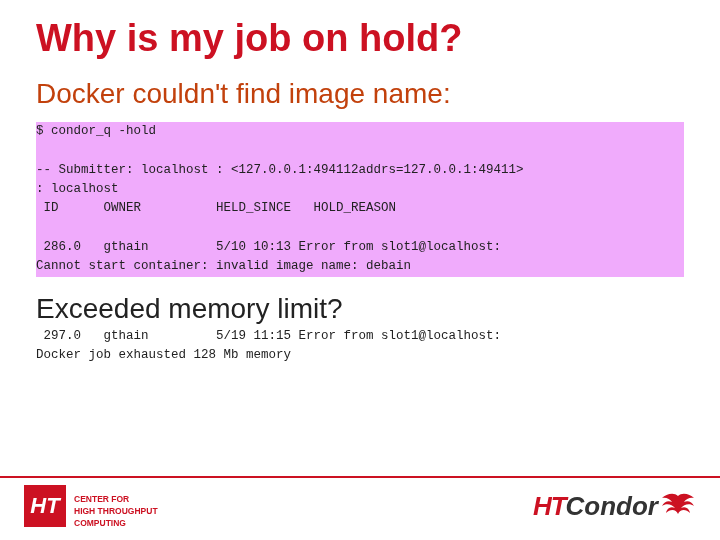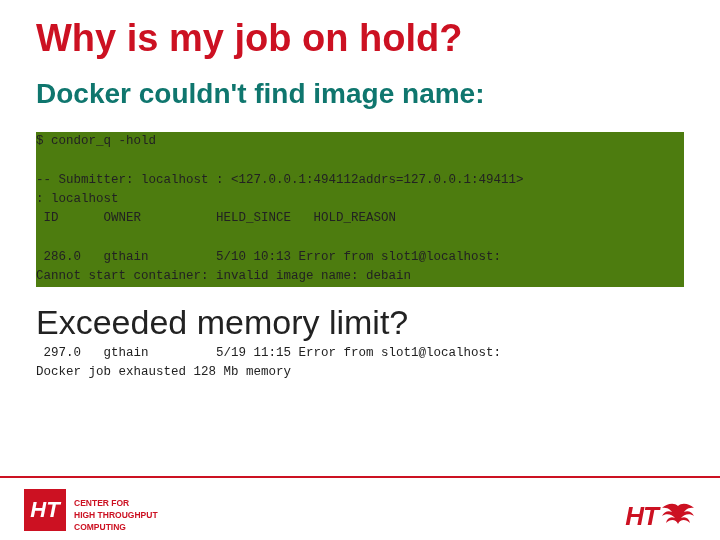--- a/index.html
+++ b/index.html
@@ -25,37 +25,38 @@
     .main-title {
       font-size: 38px;
       font-weight: bold;
       color: #cc1122;
       margin-bottom: 18px;
       line-height: 1.1;
     }
 
     .section-title {
       font-size: 28px;
-      font-weight: bold;
-      color: #0f766e;
-      margin-bottom: 22px;
+      font-weight: normal;
+      color: #c2410c;
+      margin-bottom: 0;
     }
 
     .code-block {
       font-family: 'Courier New', Courier, monospace;
       font-size: 12.5px;
       color: #222;
-      background: #4d7c0f;
+      background: #f0abfc;
       margin-bottom: 6px;
       line-height: 1.55;
       white-space: pre;
+      margin-top: 12px;
     }
 
     .section-title-2 {
-      font-size: 34px;
+      font-size: 28px;
       font-weight: normal;
       color: #222;
       margin-bottom: 2px;
       margin-top: 10px;
     }
 
     .section-subtitle {
       font-size: 28px;
       font-weight: normal;
       color: #222;
@@ -73,21 +74,21 @@
       white-space: pre;
     }
 
     .footer {
       position: absolute;
       bottom: 0;
       left: 0;
       right: 0;
       height: 62px;
       display: flex;
-      align-items: flex-end;
+      align-items: center;
       justify-content: space-between;
       padding: 0 24px 6px 24px;
     }
 
     
     .ht-logo {
       display: flex;
       align-items: center;
       gap: 8px;
     }
@@ -178,20 +179,21 @@
       </div>
       <div class="ht-text">
         <div>CENTER FOR</div>
         <div>HIGH THROUGHPUT</div>
         <div>COMPUTING</div>
       </div>
     </div>
 
     <div class="htcondor-logo">
       <span class="htcondor-ht">HT</span>
+      <span class="htcondor-condor">C<span style="font-style:italic;">ondor</span></span>
 
       <svg width="36" height="36" viewBox="0 0 36 36" style="margin-left:2px;">
         <g fill="#cc1122">
 
           <path d="M18 8 C22 4, 30 6, 34 10 C30 9, 26 11, 24 14 C28 12, 32 14, 34 18 C30 15, 24 16, 21 20 C25 18, 29 20, 30 25 C26 21, 20 21, 18 26 C16 21, 10 21, 6 25 C7 20, 11 18, 15 20 C12 16, 6 15, 2 18 C4 14, 8 12, 12 14 C10 11, 6 9, 2 10 C6 6, 14 4, 18 8Z"></path>
           <ellipse cx="18" cy="14" rx="3" ry="4" fill="#cc1122"></ellipse>
         </g>
       </svg>
     </div>
   </div>

